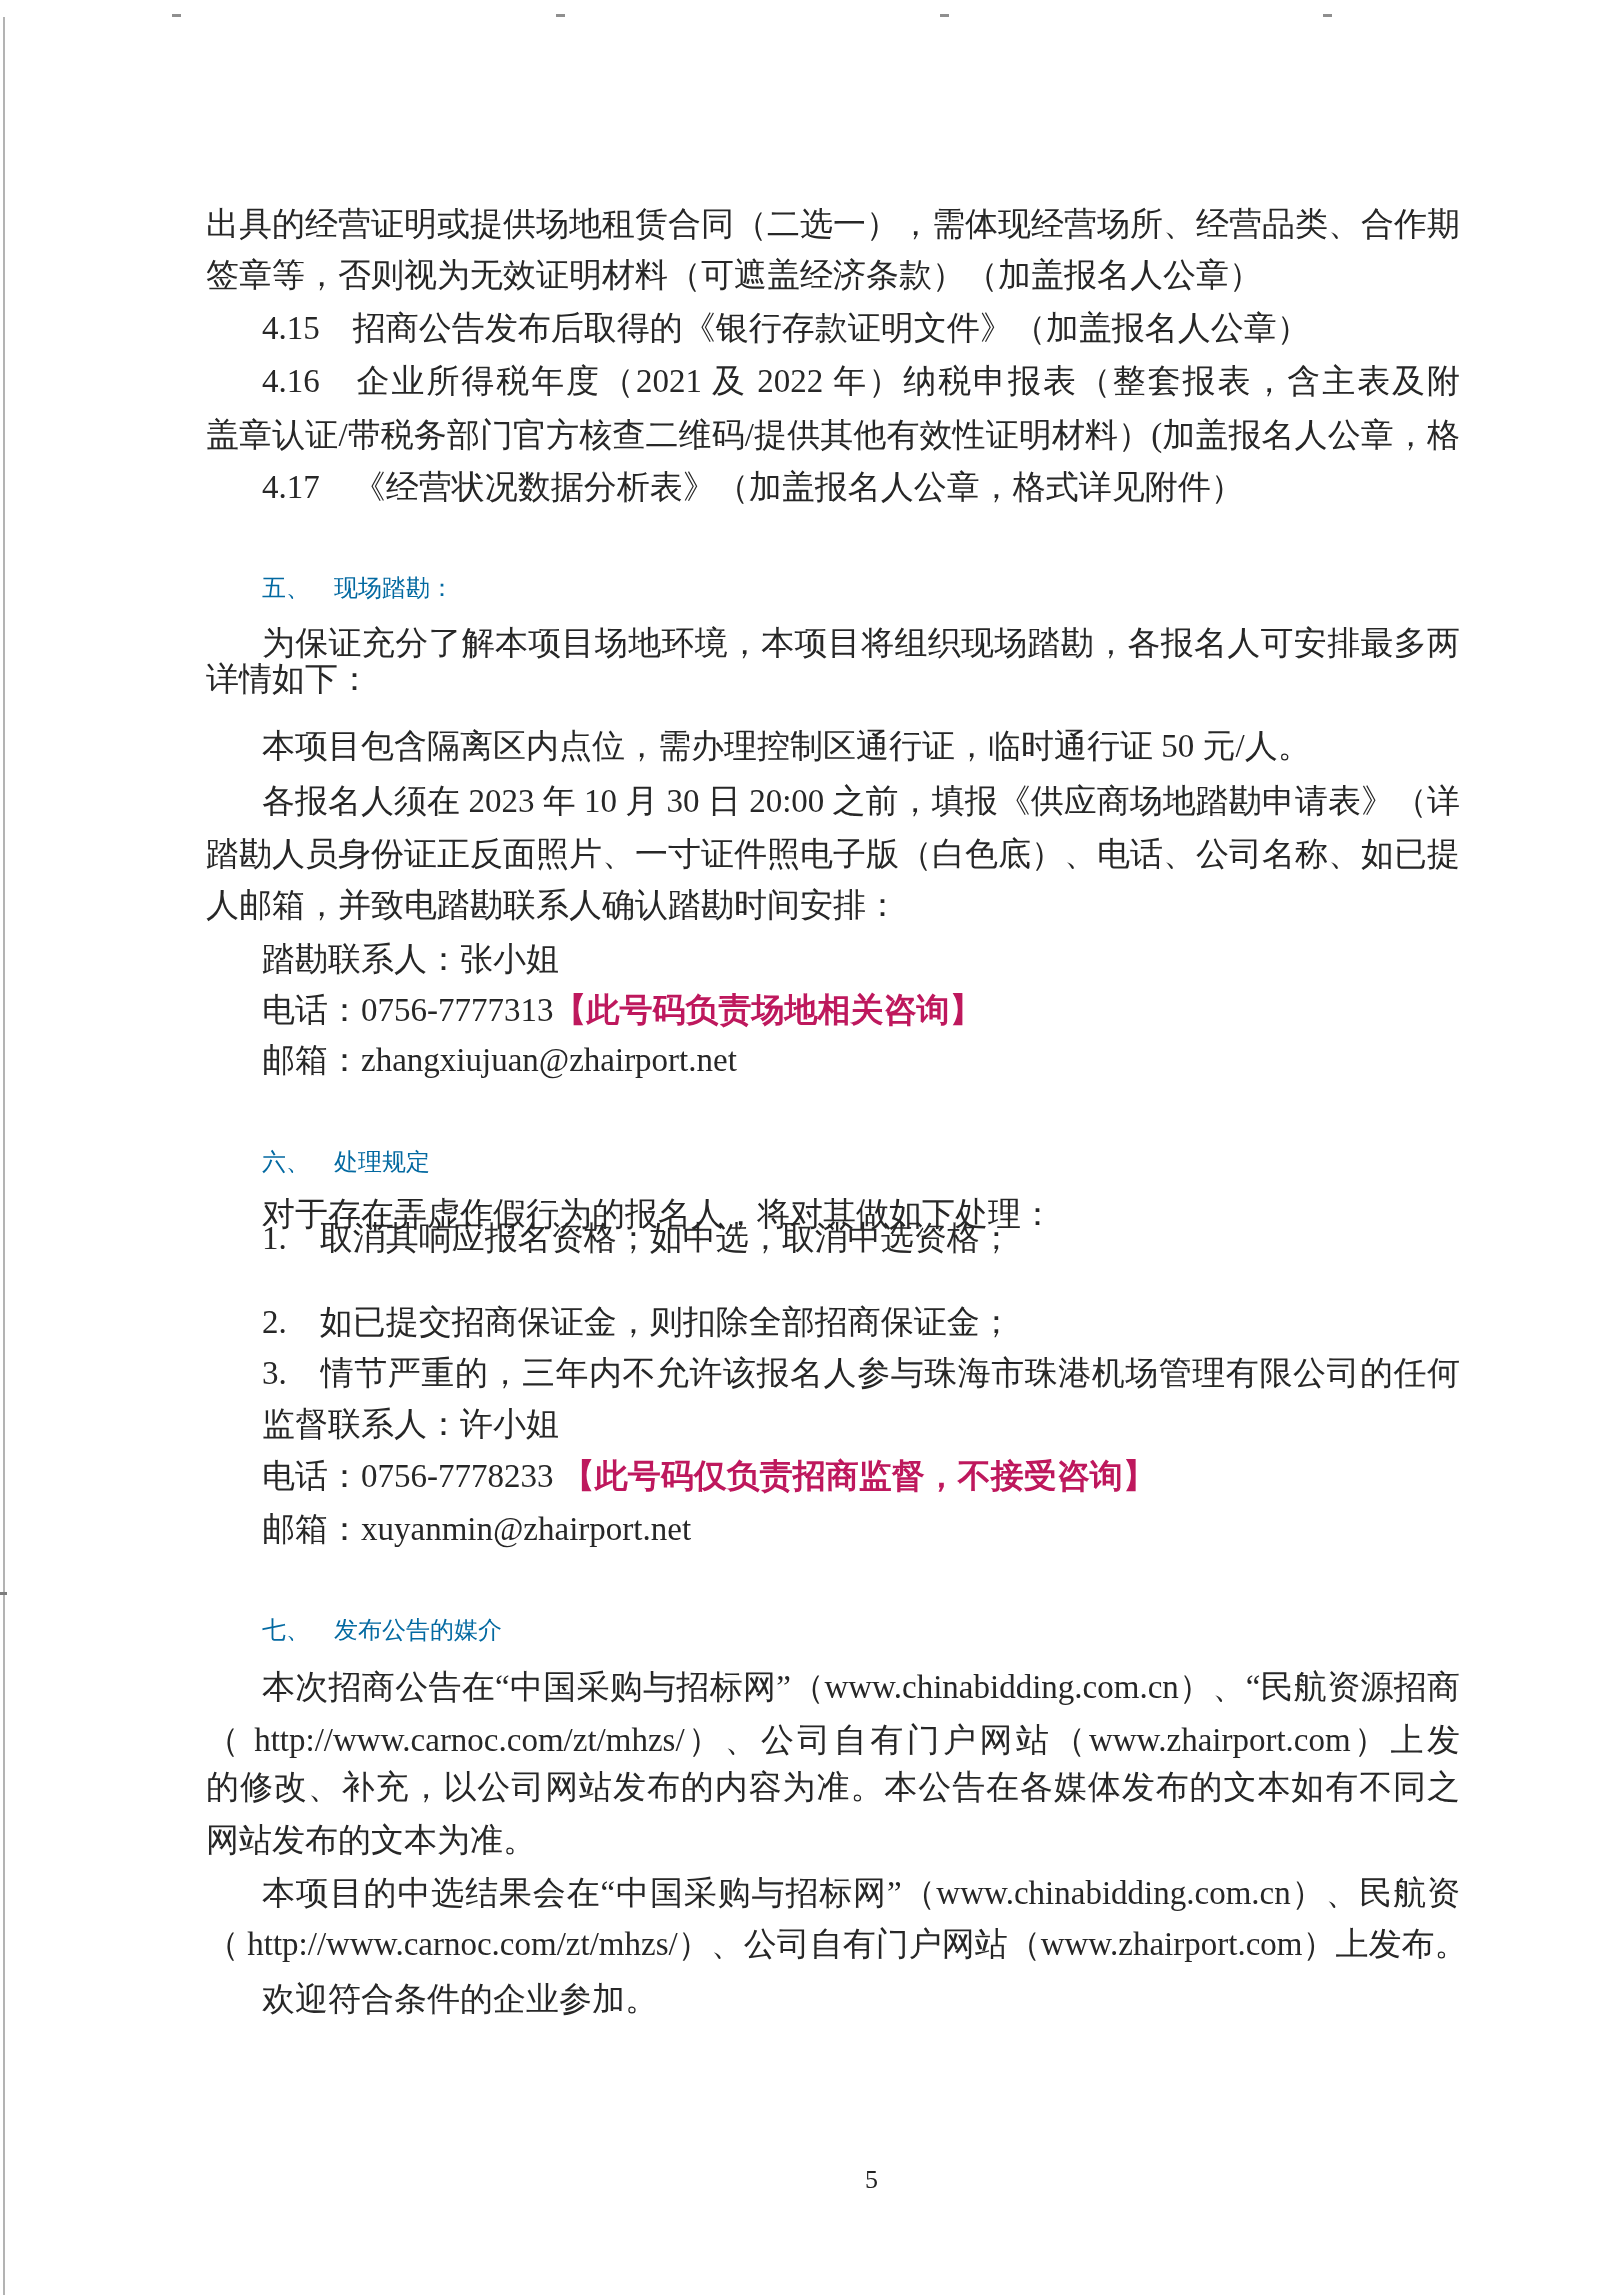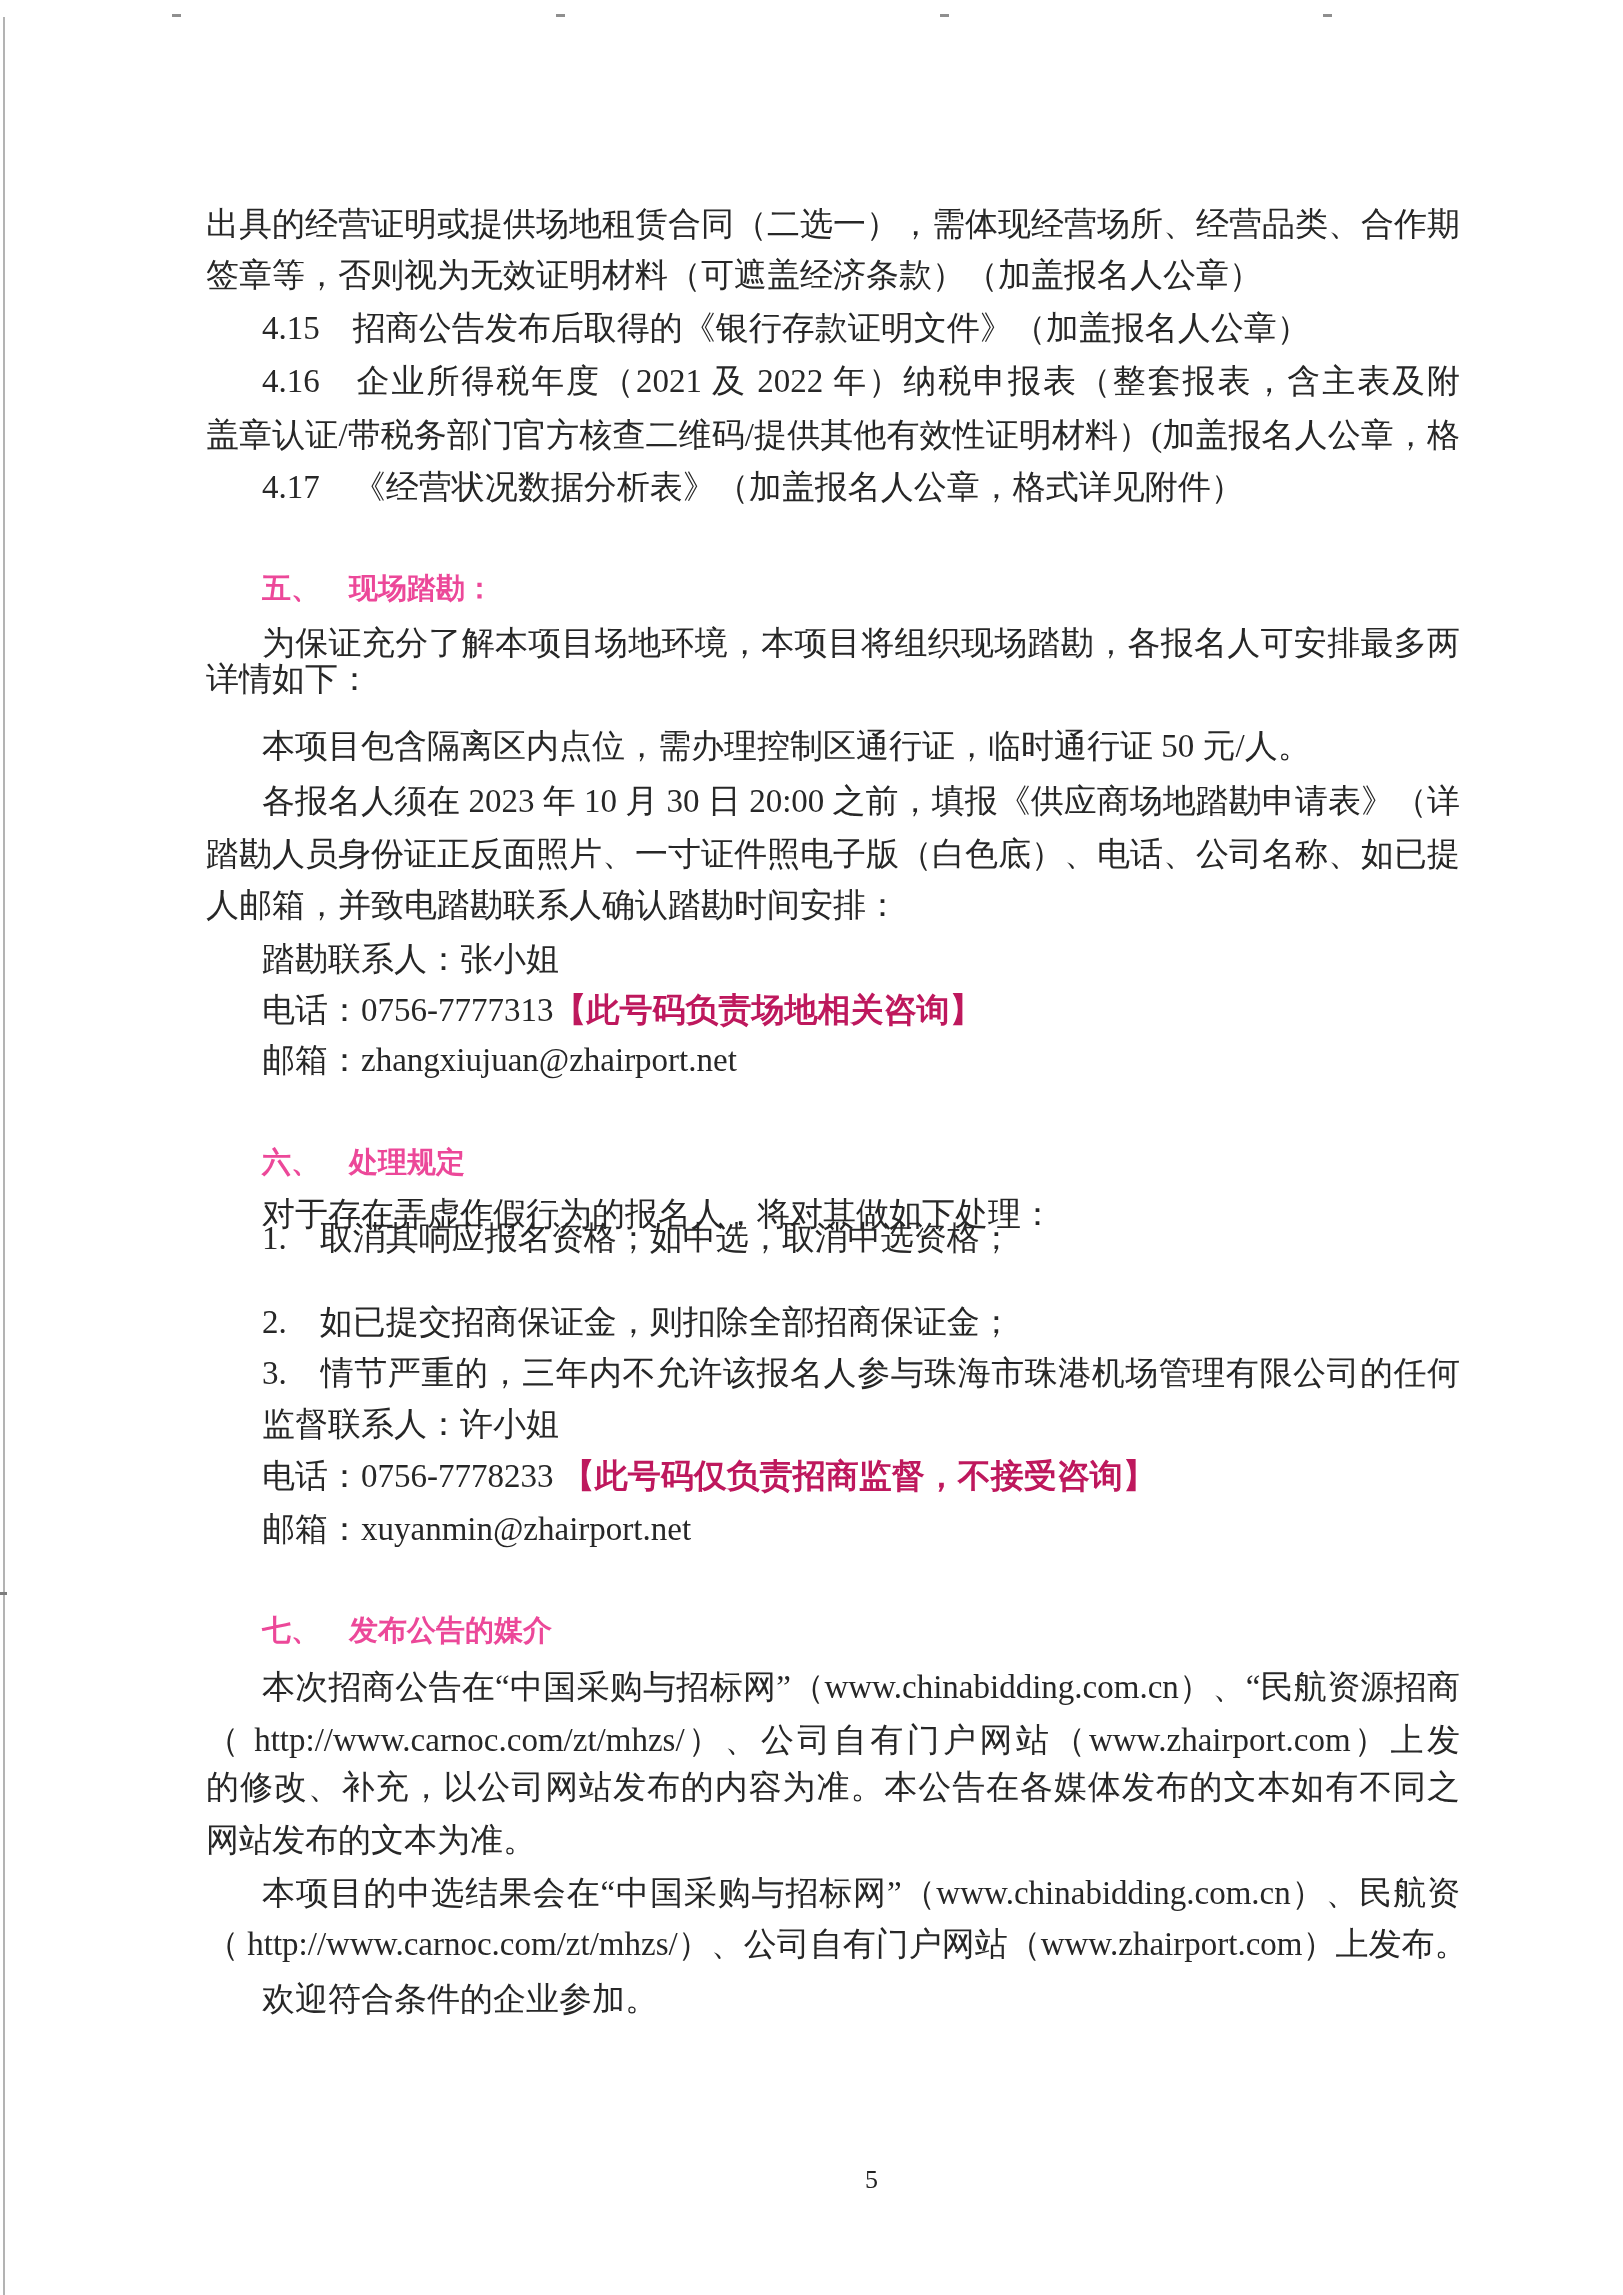--- a/index.html
+++ b/index.html
@@ -34,23 +34,23 @@
   }
   .line.indent { padding-left: 56px; width: 1198px; }
   .seg { color: inherit; }
   .seg.bold {
     font-family: "Liberation Sans", sans-serif;
     font-weight: 700;
     color: #be185d;
   }
   .line.heading {
     font-family: "Liberation Sans", sans-serif;
-    font-weight: 700;
-    color: #ec4899;
-    font-size: 29px;
+    font-weight: 400;
+    color: #0369a1;
+    font-size: 24px;
   }
   .pagenum {
     position: absolute;
     top: 2155px;
     left: 865px;
     font-size: 26px;
     line-height: 50px;
     color: #232323;
     font-family: "Liberation Serif", serif;
   }

